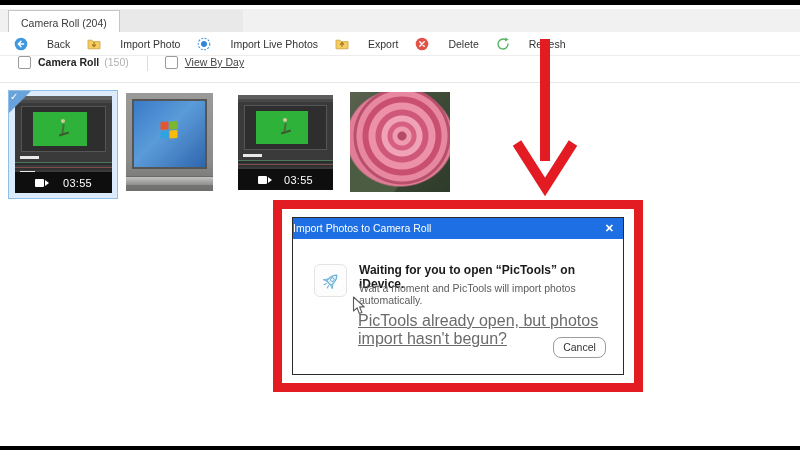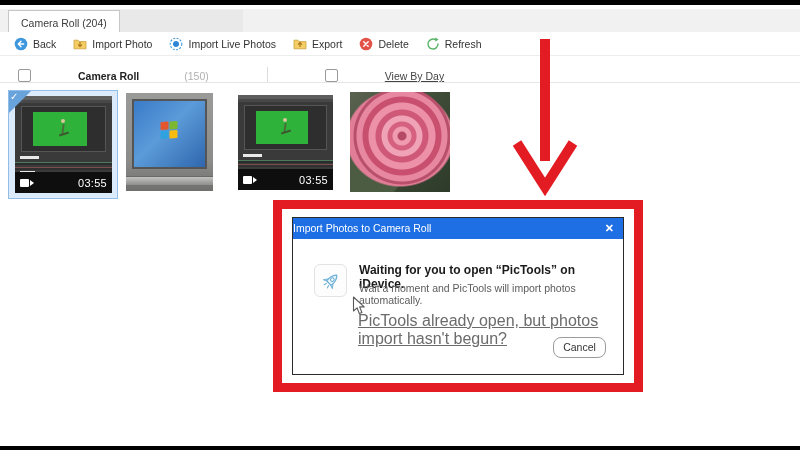--- a/index.html
+++ b/index.html
@@ -10,26 +10,26 @@
 
   
   .tabstrip { position:absolute; left:0; top:4px; width:800px; height:26px; background:#f1f1f1; border-bottom:1px solid #d8d8d8; }
   .tabstrip .shade { position:absolute; left:80px; top:1px; width:163px; height:25px; background:#e9e9e9; }
   .tab { position:absolute; left:8px; top:1px; height:25px; padding:0 12px; background:#fff;
          border:1px solid #c6c6c6; border-bottom:none; font-size:10.5px; color:#3c3c3c; line-height:24px; }
 
   
   .toolbar { position:absolute; left:0; top:27px; width:800px; height:24px; background:#fff;
              border-bottom:1px solid #ededed; display:flex; align-items:center; padding-left:14px; gap:17px; }
-  .tbtn { display:inline-flex; align-items:center; gap:5px; font-size:10.5px; color:#333; cursor:default; }
+  .tbtn { display:inline-flex; align-items:center; gap:19px; font-size:10.5px; color:#333; cursor:default; }
   .tbtn svg { display:block; }
 
   
   .filterrow { position:absolute; left:0; top:51px; width:800px; height:27px; background:#fff;
-               border-bottom:1px solid #e6e6e6; display:flex; align-items:flex-end;gap:40px; }
+               border-bottom:1px solid #e6e6e6; display:flex; align-items:flex-start; }
   .cb { width:13px; height:13px; border:1px solid #9a9a9a; background:#fff; border-radius:2px; }
   .album-label { font-size:10.5px; font-weight:bold; color:#222; margin-left:7px; }
   .album-count { font-size:10.5px; color:#b0b0b0; margin-left:5px; }
   .vdiv { width:1px; height:15px; background:#dcdcdc; margin-left:18px; }
   .vbd-label { font-size:10.5px; color:#444; margin-left:7px;text-decoration:underline; }
 
   
   .sel-wrap { position:absolute; left:8px; top:85px; width:110px; height:109px;
               background:#dcebfb; border:1px solid #90bee9; }
   .sel-badge { position:absolute; left:0; top:0; width:0; height:0;
@@ -46,21 +46,21 @@
   .vt-head { position:absolute; left:52%; top:22%; width:4px; height:4px; border-radius:50%; background:#d8c79a; }
   .vt-body { position:absolute; left:53%; top:36%; width:2px; height:30%; background:#4a6e3a; transform:rotate(8deg); }
   .vt-leg  { position:absolute; left:48%; top:62%; width:10px; height:2px; background:#3c5a30; transform:rotate(-18deg); }
   .vt-bar1 { position:absolute; left:5%; top:62%; width:20%; height:3px; background:#e9e9e9; }
   .vt-t1 { position:absolute; left:0; top:68%; width:100%; height:3px; background:#2c2c2c;
            border-top:1px solid #4d7a5a; }
   .vt-t2 { position:absolute; left:0; top:73%; width:100%; height:3px; background:#303030;
            border-top:1px solid #7a4d4d; }
   .vt-bar2 { position:absolute; left:5%; top:77.5%; width:16%; height:3px; background:#e9e9e9; }
   .vt-bottom { position:absolute; left:0; bottom:0; width:100%; height:21px; background:#0e0e0e;
-               display:flex; align-items:center; justify-content:space-between; padding:0 5px; }
+               display:flex; align-items:center; justify-content:space-between; padding:0 20px; }
   .cam-icon { display:inline-flex; align-items:center; }
   .cam-body { width:9px; height:8px; background:#fff; border-radius:1px; }
   .cam-lens { width:0; height:0; border-top:3px solid transparent; border-bottom:3px solid transparent;
               border-left:4px solid #fff; margin-left:1px; }
   .vt-dur { color:#fff; font-size:11px; letter-spacing:0.3px; }
 
   .pthumb2 { position:absolute; left:126px; top:88px; width:87px; height:98px;
              background:linear-gradient(180deg,#9a9a98 0%, #8b8b89 70%, #6f6f6d 100%); }
   .lap-screen { position:absolute; left:7%; top:6%; width:86%; height:72%;
                 background:linear-gradient(135deg,#3a7bc8 0%, #5b9bd9 45%, #2f66ad 100%);

